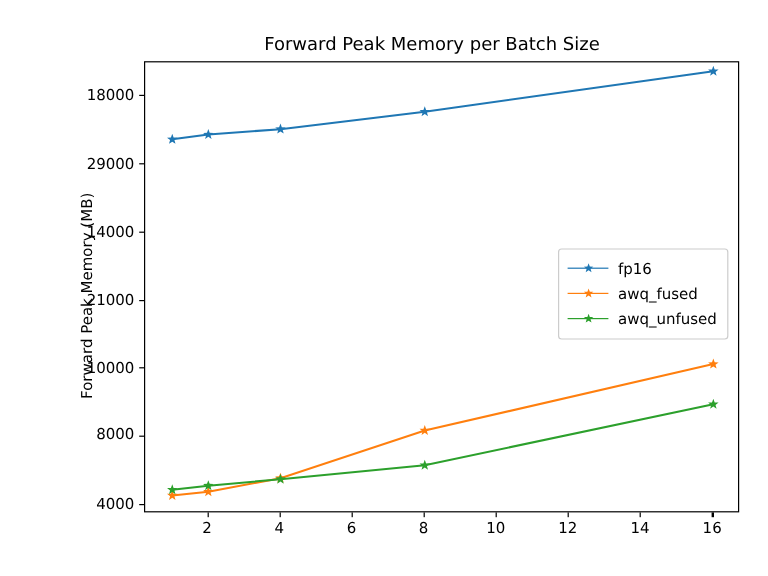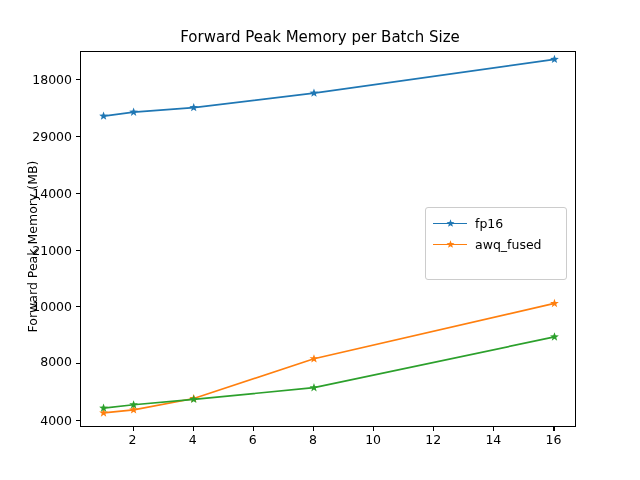--- a/index.html
+++ b/index.html
@@ -2,21 +2,21 @@
 <html><head>
 <meta charset="utf-8">
 <style>
   html,body{margin:0;padding:0;}
   body{
     width:640px;height:480px;
     background:#ffffff;
     font-family:"DejaVu Sans", sans-serif;
     overflow:hidden;
   }
-  #fig{position:relative;width:577px;height:480px;}
+  #fig{position:relative;width:577px;height:480px;margin-left:40px;}
 
   #title{
     position:absolute;left:0;top:28px;width:640px;
     text-align:center;font-size:15px;color:#000;
   }
 
   #ylabel{
     position:absolute;
     left:-98px; top:239px;
     width:260px; text-align:center;
@@ -54,21 +54,21 @@
   .xtick-mark{
     position:absolute;top:427px;width:1.1px;height:4px;background:#000;
   }
 
   #legend{
     position:absolute;left:425px;top:207px;
     width:142px;
     background:#fff;
     border:1px solid #cccccc;
     border-radius:3px;
-    padding:5px 7px 24px 7px;
+    padding:5px 7px 6px 7px;
     box-sizing:border-box;
   }
   .leg-row{
     display:flex;align-items:center;height:21px;
   }
   .leg-sample{
     position:relative;width:34px;height:14px;flex:0 0 34px;margin-right:8px;
   }
   .leg-line{
     position:absolute;left:0;top:6px;width:34px;height:1.8px;
@@ -163,15 +163,24 @@
     </div>
     <div class="leg-row">
       <span class="leg-sample">
         <span class="leg-line" style="background: rgb(255, 127, 14);"></span>
         <svg class="leg-star" viewBox="0 0 10 10">
             <path d="M5.00,0.40L6.12,3.46L9.37,3.58L6.81,5.59L7.70,8.72L5.00,6.90L2.30,8.72L3.19,5.59L0.63,3.58L3.88,3.46Z" fill="#ff7f0e"></path>
           </svg>
       </span>
       <span class="leg-text">awq_fused</span>
     </div>
+    <div class="leg-row">
+      <span class="leg-sample">
+        <span class="leg-line" style="background: rgb(44, 160, 44);"></span>
+        <svg class="leg-star" viewBox="0 0 10 10">
+            <path d="M5.00,0.40L6.12,3.46L9.37,3.58L6.81,5.59L7.70,8.72L5.00,6.90L2.30,8.72L3.19,5.59L0.63,3.58L3.88,3.46Z" fill="#2ca02c"></path>
+          </svg>
+      </span>
+      <span class="leg-text">awq_unfused</span>
+    </div>
   </div>
 
 </div>
 
 </body></html>

